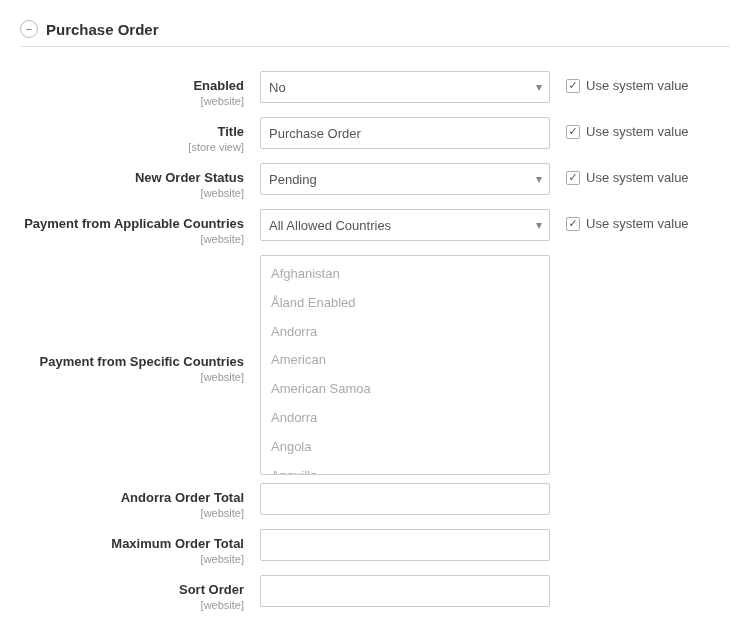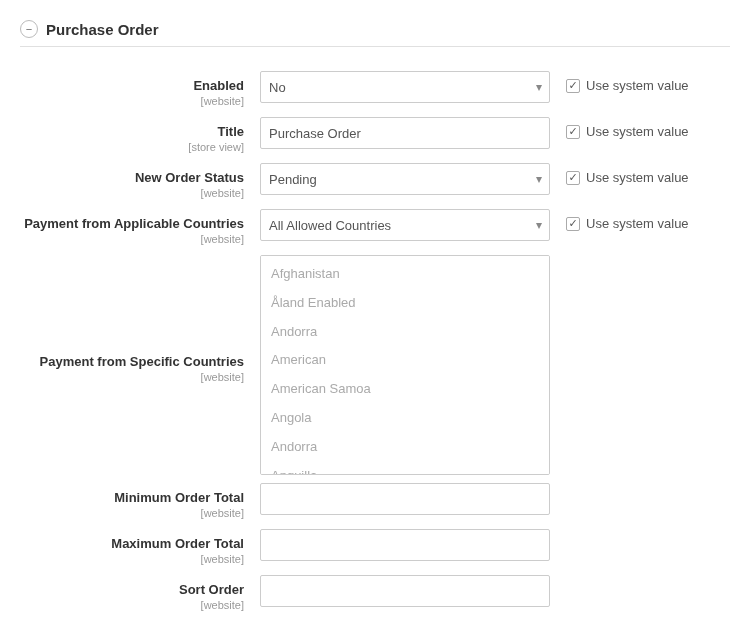--- a/index.html
+++ b/index.html
@@ -256,32 +256,32 @@
     <span class="field-label">Payment from Specific Countries</span>
     <span class="field-scope">[website]</span>
   </div>
   <div class="field-control-cell">
     <div class="countries-listbox">
       <div class="country-option">Afghanistan</div>
       <div class="country-option">Åland Enabled</div>
       <div class="country-option">Andorra</div>
       <div class="country-option">American</div>
       <div class="country-option">American Samoa</div>
+      <div class="country-option">Andorra</div>
       <div class="country-option">Angola</div>
-      <div class="country-option">Andorra</div>
       <div class="country-option">Anguilla</div>
 
     </div>
   </div>
   <div class="no-system-value"></div>
 </div>
 
 <div class="form-row">
   <div class="field-label-cell">
-    <span class="field-label">Minimum Order Total</span>
+    <span class="field-label">Andorra Order Total</span>
     <span class="field-scope">[website]</span>
   </div>
   <div class="field-control-cell">
     <input type="text" value="" style="">
   </div>
   <div class="no-system-value"></div>
 </div>
 
 <div class="form-row">
   <div class="field-label-cell">

